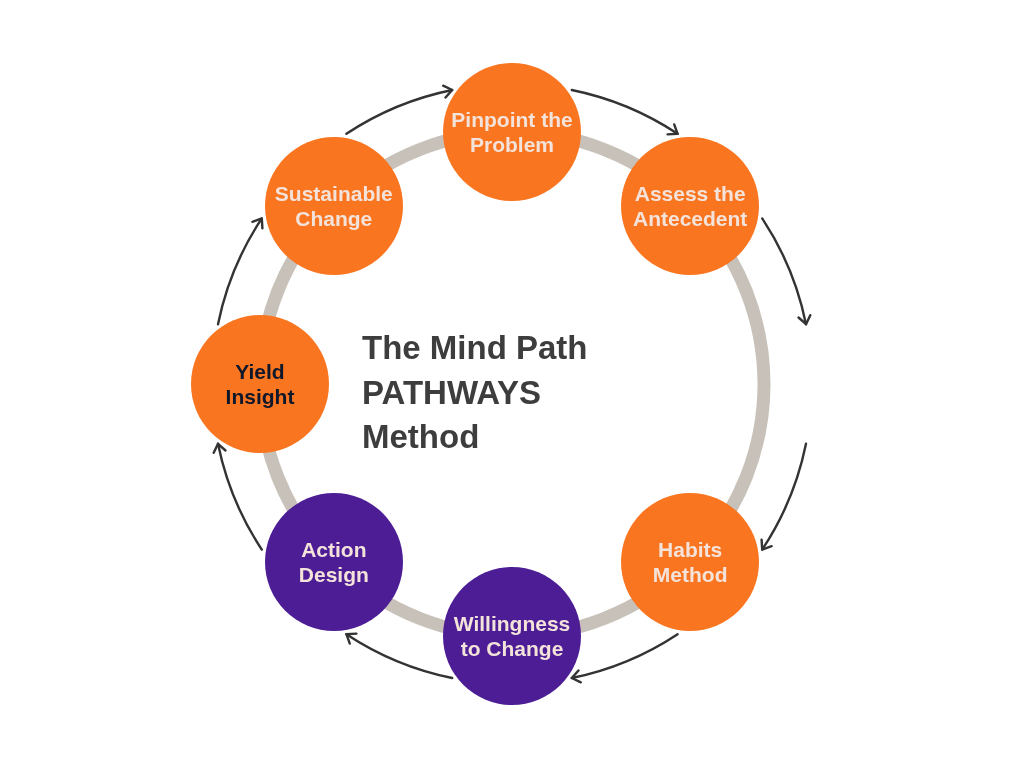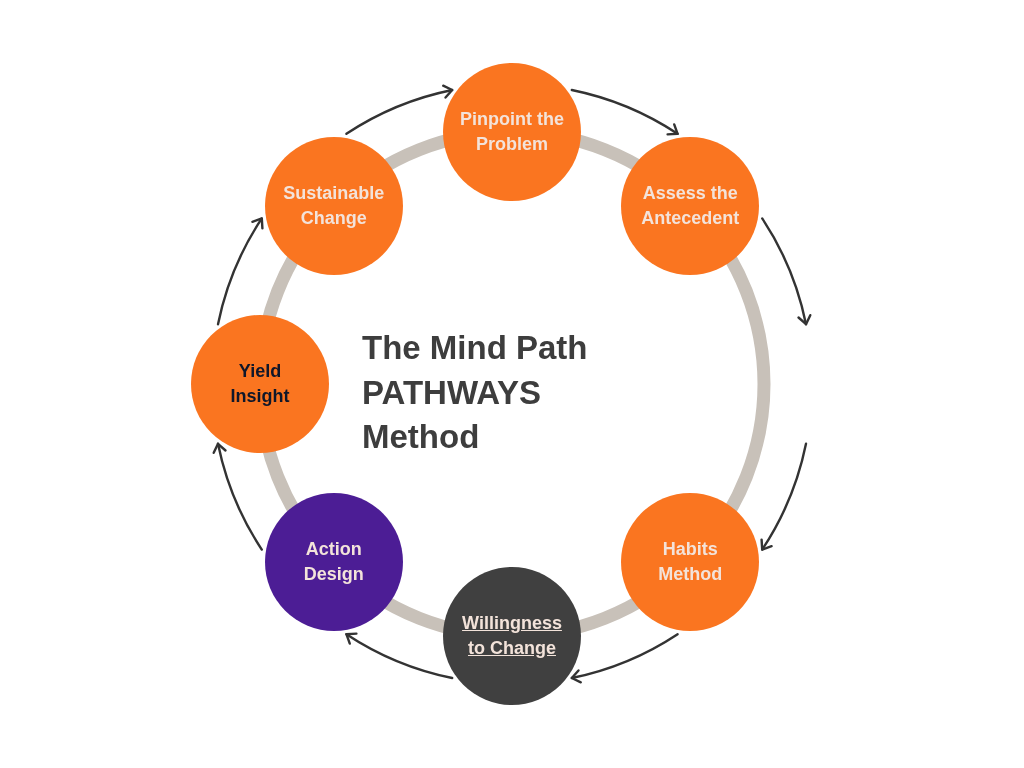--- a/index.html
+++ b/index.html
@@ -1,21 +1,21 @@
 <!DOCTYPE html>
 <html><head>
 <meta charset="utf-8">
 <style>
   html, body { margin: 0; padding: 0; background: #ffffff; }
   body { width: 1024px; height: 768px; position: relative; overflow: hidden;
          font-family: "Liberation Sans", sans-serif; }
   #diagram { position: absolute; left: 0; top: 0; width: 1024px; height: 768px; }
   .node { position: absolute; width: 138px; height: 138px; border-radius: 50%;
           display: flex; align-items: center; justify-content: center; text-align: center;
-          font-family: "Liberation Sans", sans-serif; font-weight: bold; font-size: 18px;
+          font-family: "Liberation Sans", sans-serif; font-weight: bold; font-size: 21px;
           line-height: 25px; box-sizing: border-box; padding: 0 4px; cursor: pointer; }
   .node span { display: block; }
   .title { position: absolute; left: 362px; top: 326px; width: 300px; text-align: left;
            font-family: "Liberation Sans", sans-serif; font-weight: bold; font-size: 33px;
            line-height: 44.5px; }
   .title span { display: block; }
 </style>
 </head>
 <body>
 
@@ -73,21 +73,21 @@
         <span>Assess the</span>
         <span>Antecedent</span>
       </div>
   </div>
   <div class="node" style="left: 621.191px; top: 493.191px; background: rgb(250, 117, 32); color: rgb(243, 227, 218);">
     <div>
         <span>Habits</span>
         <span>Method</span>
       </div>
   </div>
-  <div class="node" style="left: 443px; top: 567px; background: #404040; color: rgb(243, 227, 218); text-decoration: underline;">
+  <div class="node" style="left: 443px; top: 567px; background: #4c1d95; color: rgb(243, 227, 218);">
     <div>
         <span>Willingness</span>
         <span>to Change</span>
       </div>
   </div>
   <div class="node" style="left: 264.809px; top: 493.191px; background: #4c1d95; color: rgb(243, 227, 218);">
     <div>
         <span>Action</span>
         <span>Design</span>
       </div>

